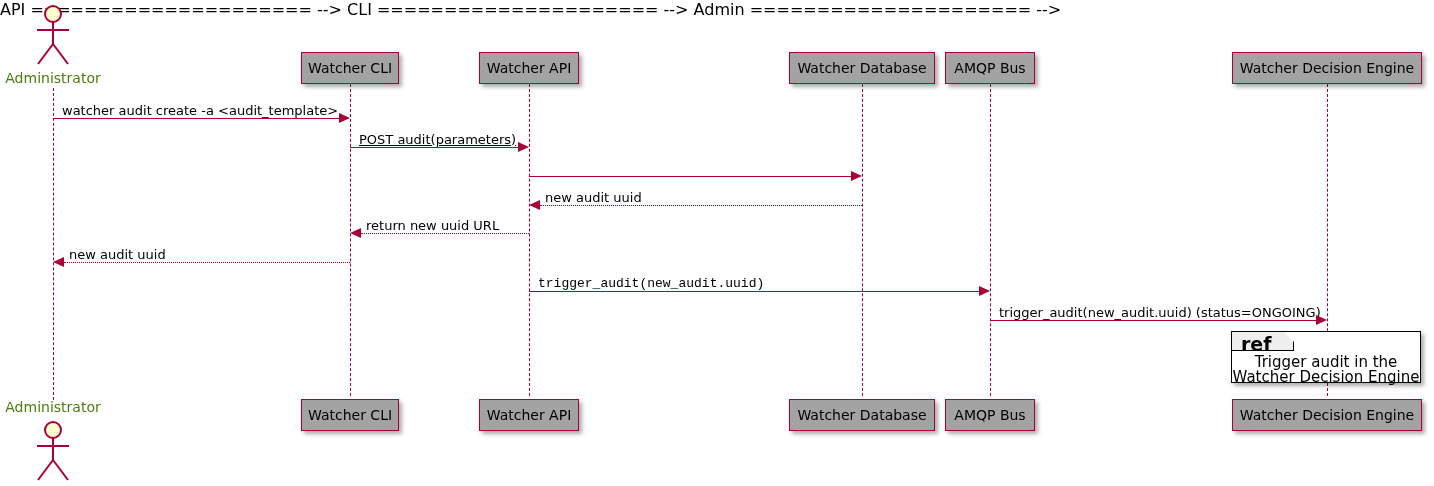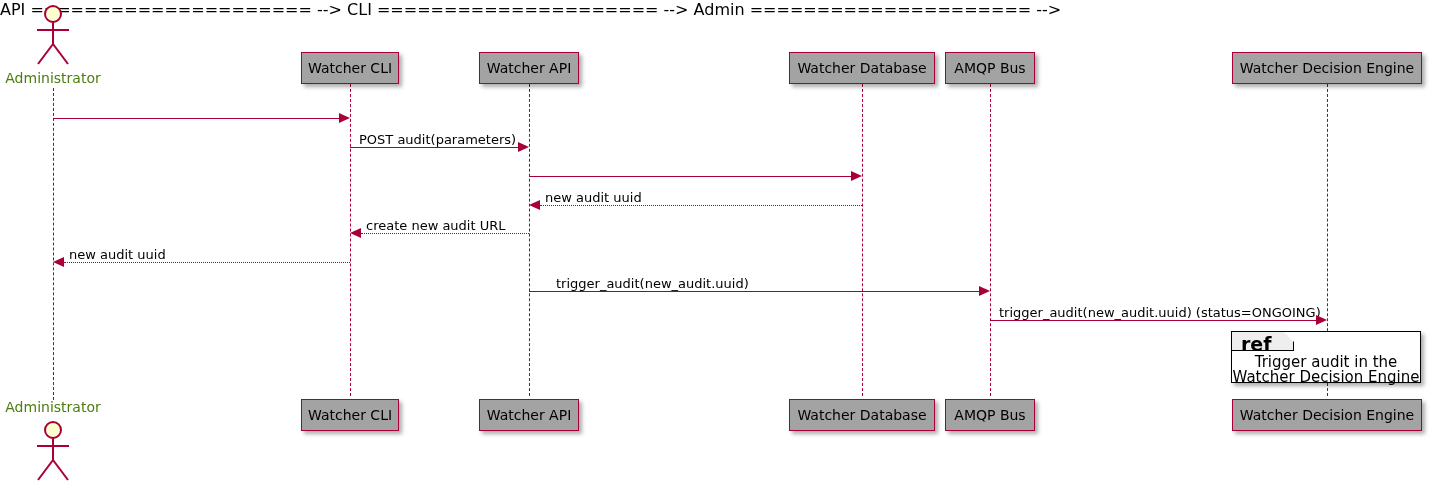--- a/index.html
+++ b/index.html
@@ -162,49 +162,50 @@
 
   <div class="participant" style="left:945px; top:52px; width:90px; height:32px;">
     <span>AMQP Bus</span>
   </div>
 
   <div class="participant" style="left:1232px; top:52px; width:190px; height:32px;">
     <span>Watcher Decision Engine</span>
   </div>
 
   
+  <div class="msg-label" style="left:62px; top:104px;">watcher audit create -a &lt;audit_template&gt;</div>
   <div class="msg-line" style="left:53px; top:118px; width:287px;"></div>
   <div class="msg-head right" style="left:339px; top:113px;"></div>
 
   
-  <div class="msg-label" style="left:359px; top:133px;">POST audit(parameters)</div>
+  <div class="msg-label" style="left:359px; top:133px;text-decoration:underline;">POST audit(parameters)</div>
   <div class="msg-line" style="left:350px; top:147px; width:169px;"></div>
   <div class="msg-head right" style="left:518px; top:142px;"></div>
 
   
   <div class="msg-line" style="left:529px; top:176px; width:323px;"></div>
   <div class="msg-head right" style="left:851px; top:171px;"></div>
 
    API ===================== --&gt;
   <div class="msg-label" style="left:545px; top:191px;">new audit uuid</div>
   <div class="msg-line dotted" style="left:540px; top:205px; width:322px;"></div>
   <div class="msg-head left" style="left:529px; top:200px;"></div>
 
    CLI ===================== --&gt;
-  <div class="msg-label" style="left:366px; top:219px;">create new audit URL</div>
+  <div class="msg-label" style="left:366px; top:219px;">return new uuid URL</div>
   <div class="msg-line dotted" style="left:361px; top:233px; width:168px;"></div>
   <div class="msg-head left" style="left:350px; top:228px;"></div>
 
    Admin ===================== --&gt;
   <div class="msg-label" style="left:69px; top:248px;">new audit uuid</div>
   <div class="msg-line dotted" style="left:64px; top:262px; width:286px;"></div>
   <div class="msg-head left" style="left:53px; top:257px;"></div>
 
   
-  <div class="msg-label" style="left:556px; top:277px;">trigger_audit(new_audit.uuid)</div>
+  <div class="msg-label" style="left:538px; top:277px;font-family:Liberation Mono, monospace;">trigger_audit(new_audit.uuid)</div>
   <div class="msg-line" style="left:529px; top:291px; width:451px;"></div>
   <div class="msg-head right" style="left:979px; top:286px;"></div>
 
   
   <div class="msg-label" style="left:999px; top:306px;">trigger_audit(new_audit.uuid) (status=ONGOING)</div>
   <div class="msg-line" style="left:990px; top:320px; width:327px;"></div>
   <div class="msg-head right" style="left:1316px; top:315px;"></div>
 
   
   <div class="ref-box" style="left:1231px; top:331px; width:190px; height:52px;">

